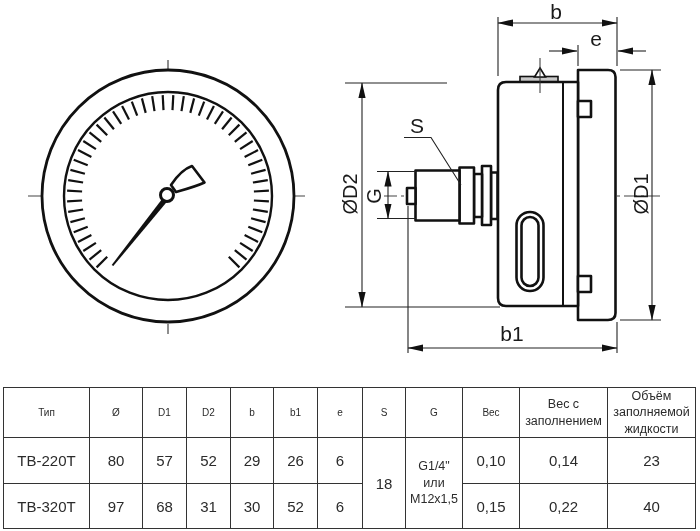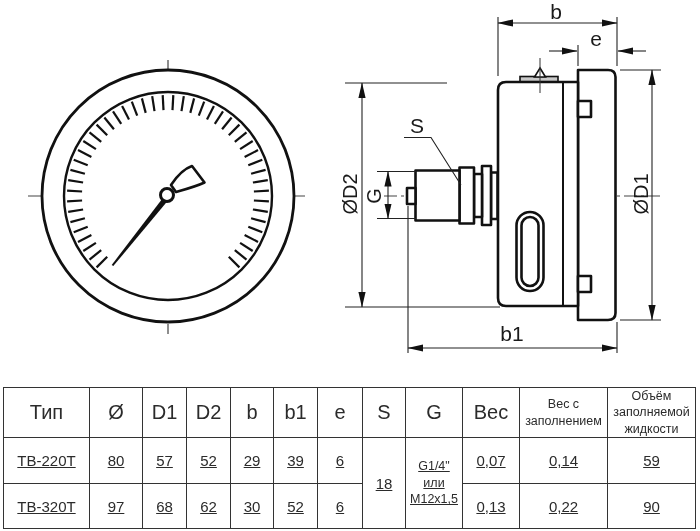--- a/index.html
+++ b/index.html
@@ -15,23 +15,23 @@
   .dimtxt{fill:#1a1a1a;font-family:"Liberation Sans",sans-serif;}
 
   
   table.spec{position:absolute;left:3px;top:387px;width:692px;border-collapse:collapse;
              table-layout:fixed;color:#2b2b2b;background:#fff;}
   .spec th,.spec td{border:1.5px solid #333;text-align:center;vertical-align:middle;
                     padding:0;font-weight:400;overflow:hidden;}
   .spec thead tr{height:50px;}
   .spec tbody tr.r1{height:46px;}
   .spec tbody tr.r2{height:45px;}
-  .spec th{font-size:20px;}
+  .spec th{font-size:10px;}
   .spec th.sm{font-size:12.5px;line-height:1.3;padding:0 3px;}
-  .spec td{font-size:15px;text-decoration:underline;}
+  .spec td{font-size:15px;}
   .spec td.pre{white-space:pre-line;font-size:12.5px;line-height:1.35;}
 </style>
 </head>
 <body>
 
 <div class="stage">
 
   <svg width="700" height="382" viewBox="0 0 700 382">
     <defs>
       <marker id="arr" viewBox="0 0 16 10" refX="15" refY="5" markerWidth="16" markerHeight="10" markerUnits="userSpaceOnUse" orient="auto-start-reverse">
@@ -205,37 +205,37 @@
         <th class="sm">Объём заполняемой жидкости</th>
       </tr>
     </thead>
     <tbody>
       <tr class="r1">
         <td>ТВ-220Т</td>
         <td>80</td>
         <td>57</td>
         <td>52</td>
         <td>29</td>
-        <td>39</td>
+        <td>26</td>
         <td>6</td>
         <td rowspan="2">18</td>
         <td rowspan="2" class="pre">G1/4"
 или
 M12x1,5</td>
-        <td>0,07</td>
+        <td>0,10</td>
         <td>0,14</td>
-        <td>59</td>
+        <td>23</td>
       </tr>
       <tr class="r2">
         <td>ТВ-320Т</td>
         <td>97</td>
         <td>68</td>
-        <td>62</td>
+        <td>31</td>
         <td>30</td>
         <td>52</td>
         <td>6</td>
-        <td>0,13</td>
+        <td>0,15</td>
         <td>0,22</td>
-        <td>90</td>
+        <td>40</td>
       </tr>
     </tbody>
   </table>
 </div>
 
 </body></html>

